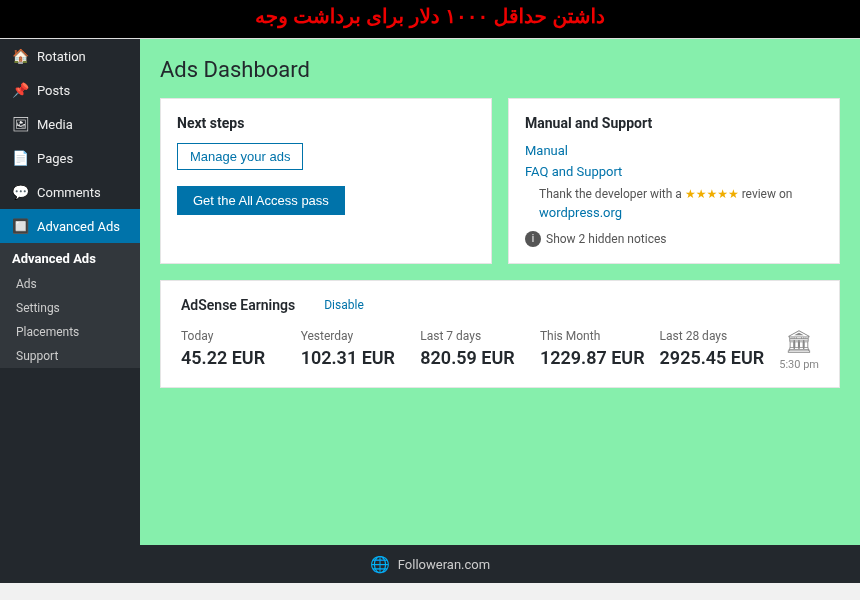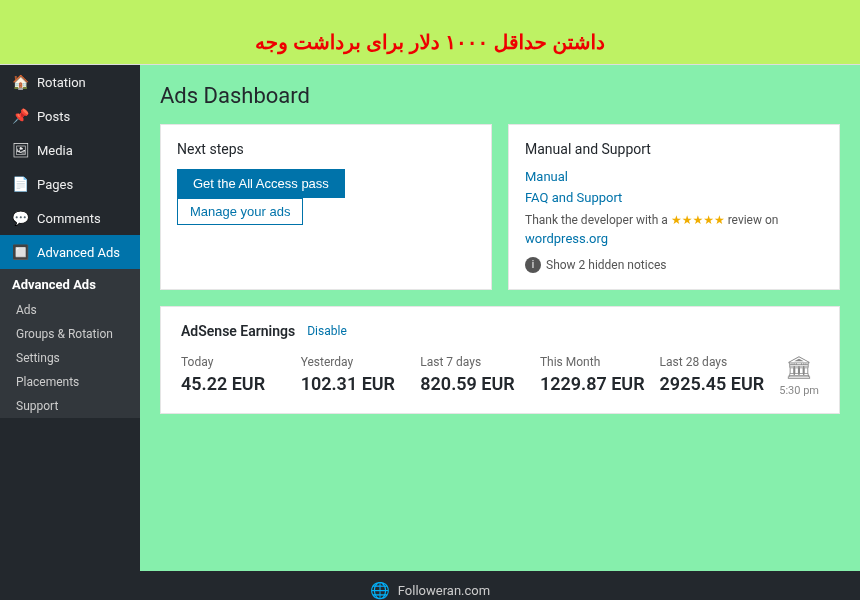--- a/index.html
+++ b/index.html
@@ -7,24 +7,24 @@
       font-family: -apple-system, BlinkMacSystemFont, "Segoe UI", Roboto, sans-serif;
       background: #f1f1f1;
       width: 860px;
       height: 600px;
       overflow: hidden;
       position: relative;
     }
 
     
     .top-banner {
-      background: #bef264;
+      background: #000000;
       border-bottom: 1px solid #ddd;
       text-align: center;
-      padding: 30px 0 10px;
+      padding: 4px 0 10px;
       font-size: 20px;
       font-weight: bold;
       color: #e00;
       font-family: "Tahoma", sans-serif;
       direction: rtl;
     }
 
     
     .layout {
       display: flex;
@@ -101,21 +101,21 @@
     
     .card {
       background: #fff;
       border: 1px solid #e5e5e5;
       padding: 16px;
       flex: 1;
     }
 
     .card-title {
       font-size: 14px;
-      font-weight: 400;
+      font-weight: 700;
       color: #23282d;
       margin-bottom: 12px;
     }
 
     .btn-outline {
       display: inline-block;
       border: 1px solid #0073aa;
       color: #0073aa;
       background: #fff;
       padding: 5px 12px;
@@ -141,20 +141,21 @@
       display: block;
       margin-bottom: 6px;
       cursor: pointer;
     }
 
     .support-text {
       font-size: 12px;
       color: #555;
       margin-top: 6px;
       line-height: 1.5;
+      margin-left: 14px;
     }
 
     .stars { color: #f0ad00; }
 
     .notice-row {
       display: flex;
       align-items: center;
       gap: 5px;
       margin-top: 8px;
       font-size: 12px;
@@ -176,21 +177,21 @@
 
     
     .adsense-card {
       background: #fff;
       border: 1px solid #e5e5e5;
       padding: 16px 20px;
     }
     .adsense-header {
       display: flex;
       align-items: center;
-      gap: 12px;
+      gap: 29px;
       margin-bottom: 16px;
     }
     .adsense-title {
       font-size: 14px;
       font-weight: 600;
       color: #23282d;
     }
     .disable-link {
       color: #0073aa;
       font-size: 12px;
@@ -271,39 +272,38 @@
       <span>Comments</span>
     </div>
     <div class="sidebar-item active">
       <span class="sidebar-icon">🔲</span>
       <span>Advanced Ads</span>
     </div>
 
     <div class="sidebar-submenu">
       <div class="sidebar-submenu-header">Advanced Ads</div>
       <a class="sidebar-submenu-item">Ads</a>
-      <a class="sidebar-submenu-item">Groups &amp; Rotation</a>
       <a class="sidebar-submenu-item">Settings</a>
       <a class="sidebar-submenu-item">Placements</a>
       <a class="sidebar-submenu-item">Support</a>
     </div>
   </div>
 
   <div class="main-content">
     <h1 class="page-title">Ads Dashboard</h1>
 
     <div class="two-col">
 
       <div class="card">
         <div class="card-title">Next steps</div>
+        <div style="margin-bottom: 8px;">
+          <button class="btn-outline">Manage your ads</button>
+        </div>
         <div>
           <button class="btn-solid">Get the All Access pass</button>
-        </div>
-        <div style="margin-bottom: 8px;">
-          <button class="btn-outline">Manage your ads</button>
         </div>
       </div>
 
       <div class="card">
         <div class="card-title">Manual and Support</div>
         <a class="link-blue">Manual</a>
         <a class="link-blue">FAQ and Support</a>
         <div class="support-text">
           <span>Thank the developer with a </span><span class="stars">★★★★★</span><span> review on </span><a class="link-blue" style="display:inline;margin-bottom:0;">wordpress.org</a>
         </div>

